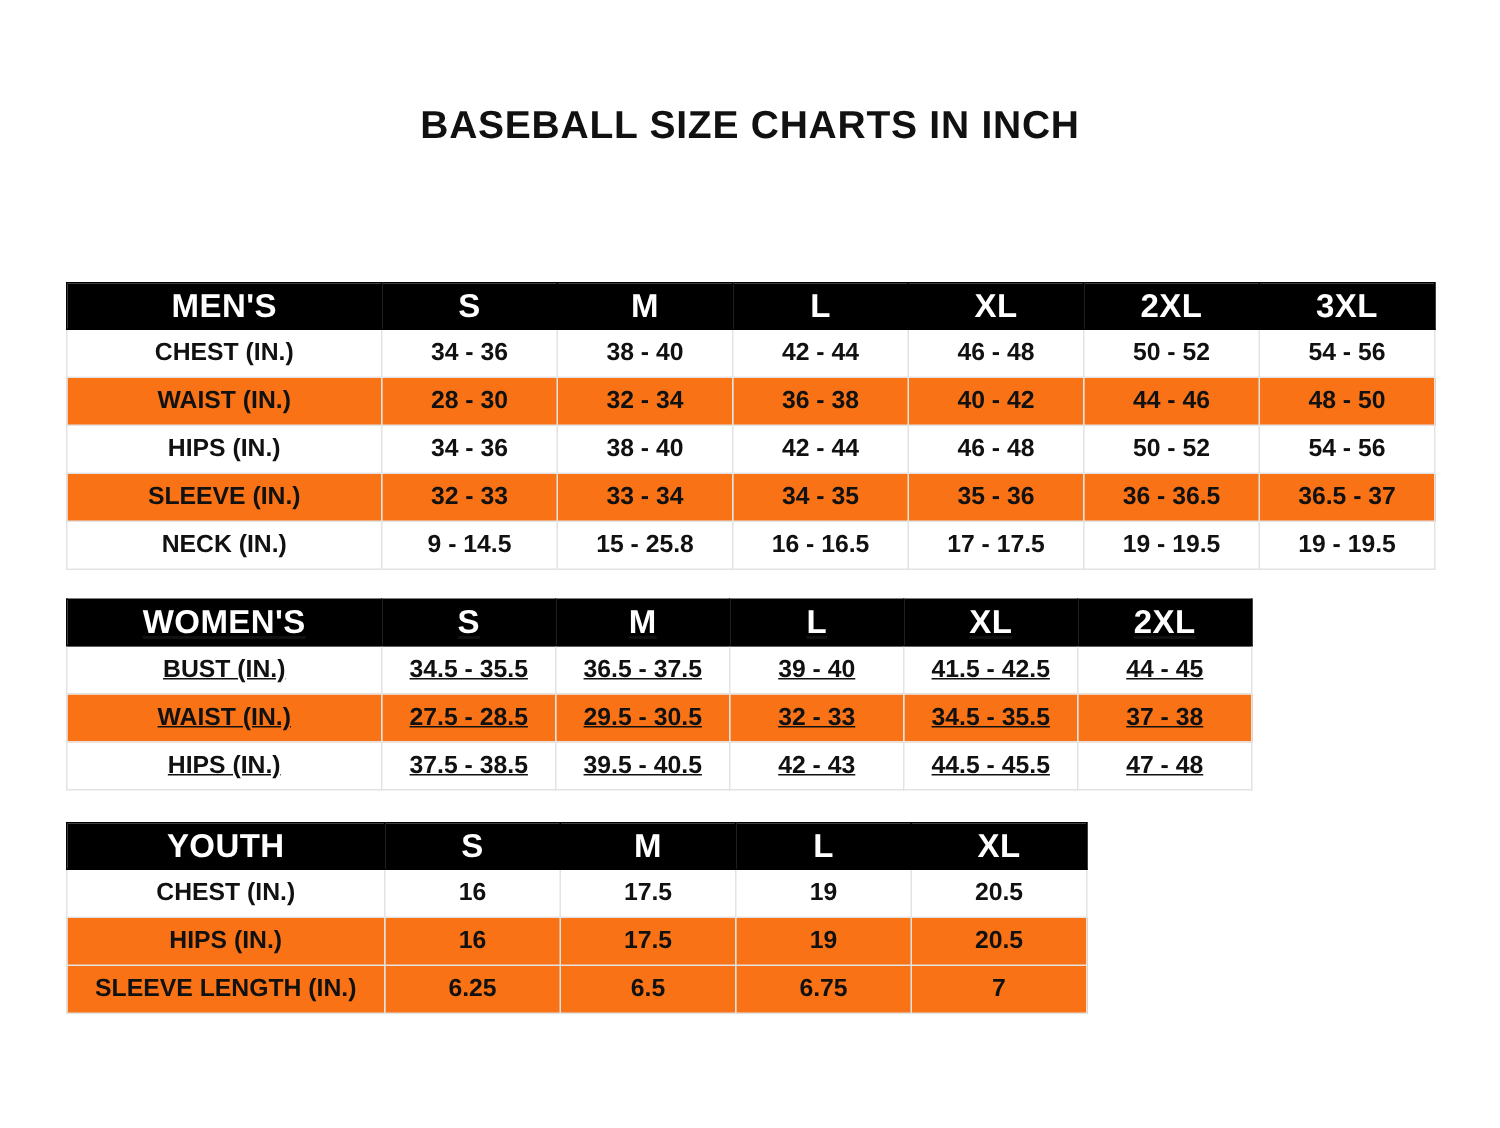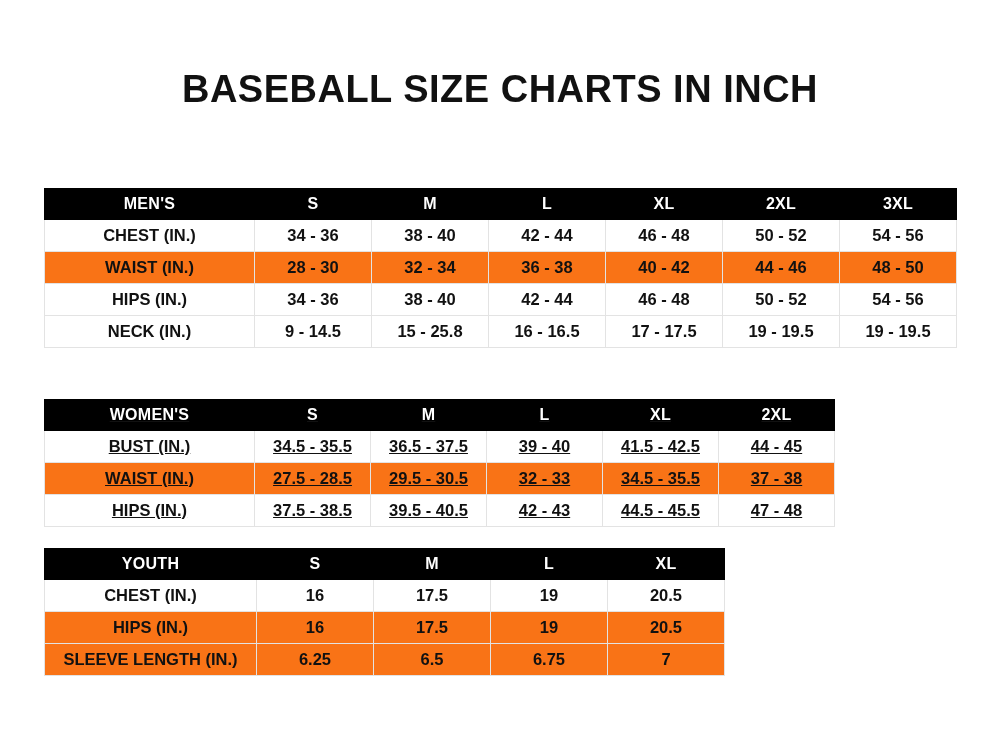--- a/index.html
+++ b/index.html
@@ -20,21 +20,21 @@
     height: 752px;
     position: relative;
     background: #ffffff;
   }
   .title {
     position: absolute;
     top: 68px;
     left: 0;
     width: 1000px;
     text-align: center;
-    font-size: 38px;
+    font-size: 26px;
     font-weight: bold;
     letter-spacing: 0.5px;
     color: #111111;
   }
 
   .chart {
     position: absolute;
     border-collapse: collapse;
     table-layout: fixed;
   }
@@ -48,21 +48,21 @@
     padding: 0;
     height: 31px;
     vertical-align: middle;
     white-space: nowrap;
   }
   .chart thead th {
     background: #000000;
     color: #ffffff;
     border: 1px solid #000000;
     height: 30px;
-    font-size: 16px;
+    font-size: 22px;
     letter-spacing: 0.3px;
   }
   .chart thead th.label-head {
     text-align: center;
   }
   .chart tbody tr.alt td {
     background: #f97316;
     margin-left: 25px;
   }
   .chart tbody td.rowlabel {
@@ -133,20 +133,29 @@
       </tr>
       <tr>
         <td class="rowlabel">HIPS (IN.)</td>
         <td>34 - 36</td>
         <td>38 - 40</td>
         <td>42 - 44</td>
         <td>46 - 48</td>
         <td>50 - 52</td>
         <td>54 - 56</td>
       </tr>
+      <tr class="alt">
+        <td class="rowlabel">SLEEVE (IN.)</td>
+        <td>32 - 33</td>
+        <td>33 - 34</td>
+        <td>34 - 35</td>
+        <td>35 - 36</td>
+        <td>36 - 36.5</td>
+        <td>36.5 - 37</td>
+      </tr>
       <tr>
         <td class="rowlabel">NECK (IN.)</td>
         <td>9 - 14.5</td>
         <td>15 - 25.8</td>
         <td>16 - 16.5</td>
         <td>17 - 17.5</td>
         <td>19 - 19.5</td>
         <td>19 - 19.5</td>
       </tr>
     </tbody>

